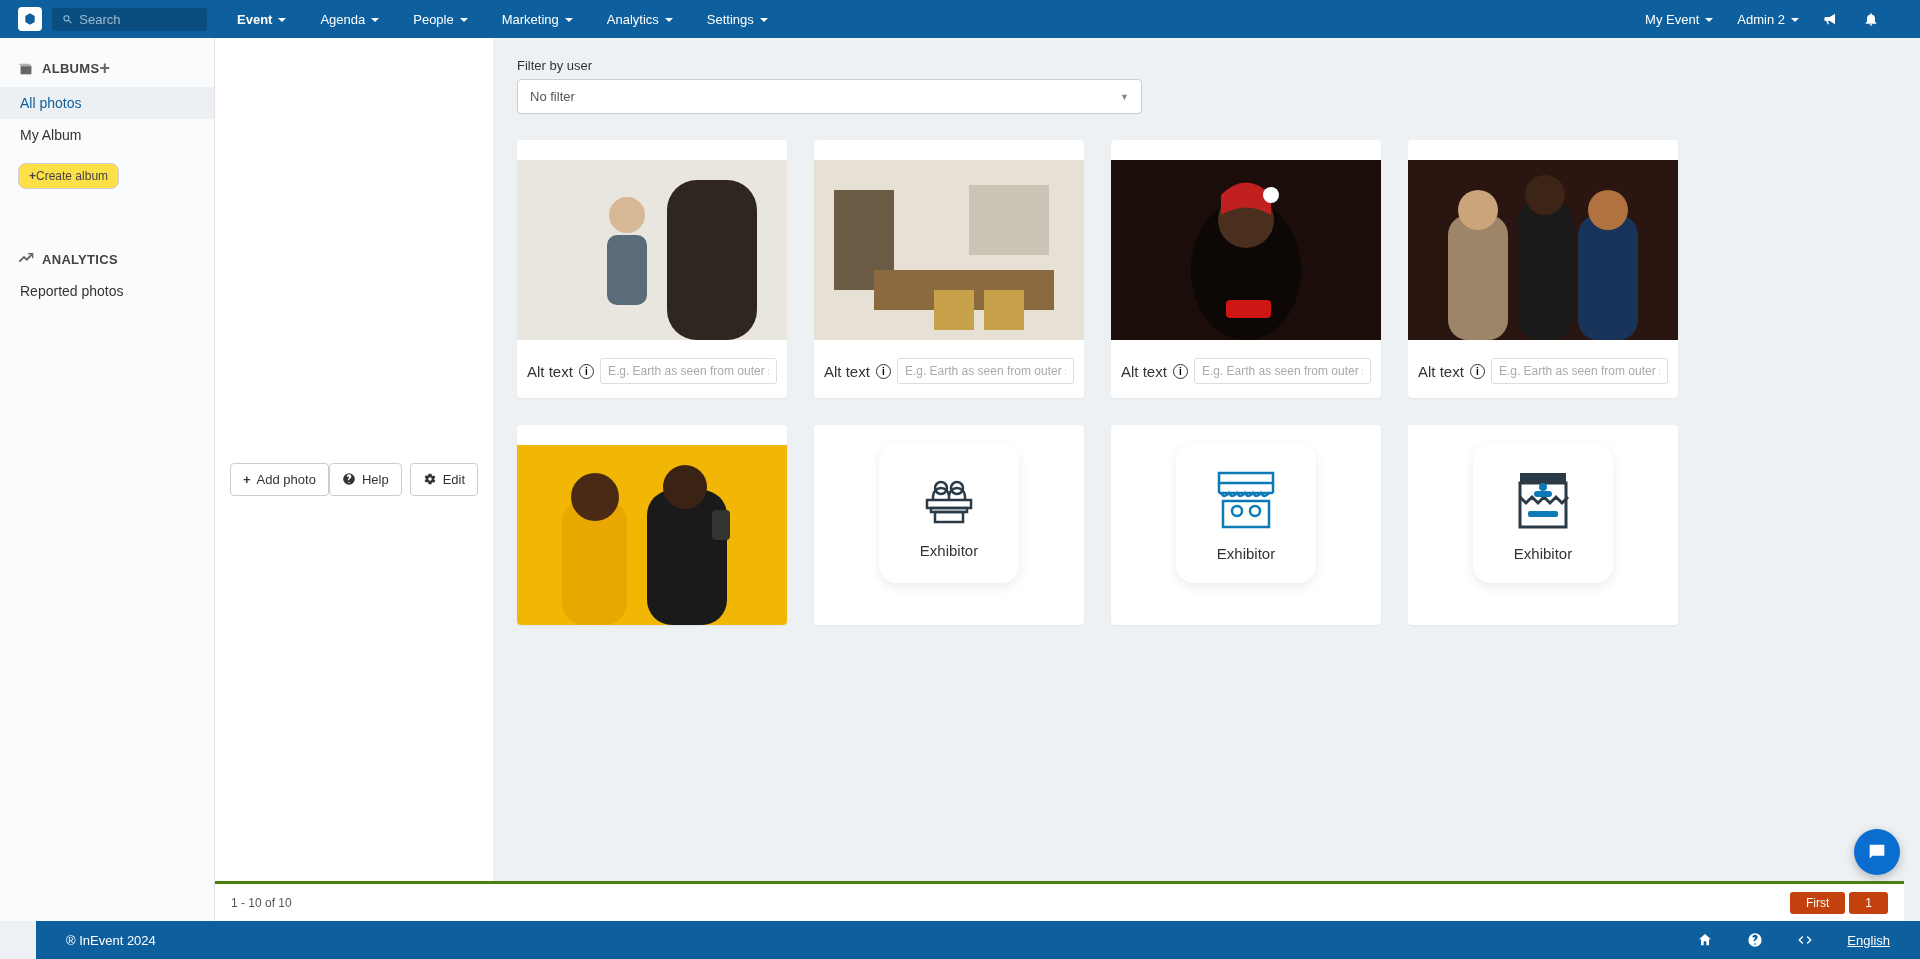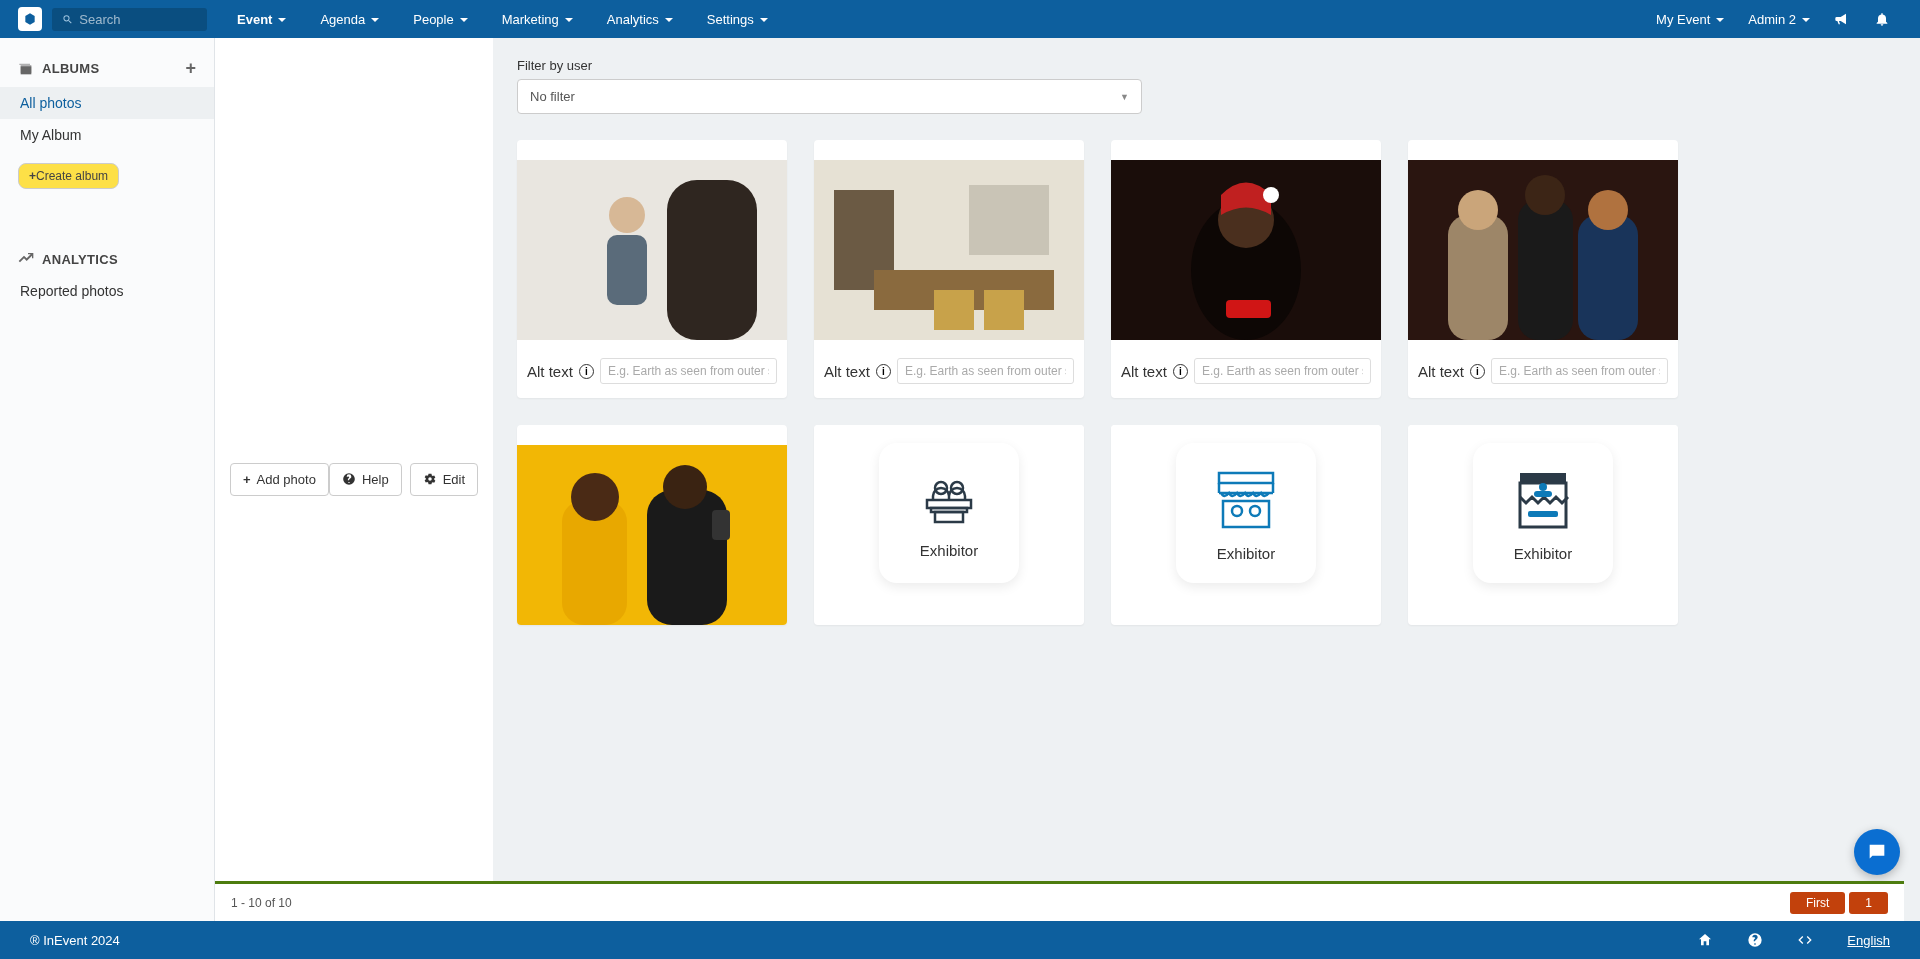--- a/index.html
+++ b/index.html
@@ -8,27 +8,27 @@
 
 .topnav { background:#0d5f9e; height:38px; display:flex; align-items:center; color:#fff; font-size:13px; }
 .topnav .logo { width:24px; height:24px; background:#fff; border-radius:4px; margin:0 10px 0 18px; display:flex; align-items:center; justify-content:center; }
 .topnav .logo svg { width:14px; height:14px; }
 .search-wrap { background:#0a4e80; border-radius:3px; padding:4px 10px; display:flex; align-items:center; margin-right:20px; width:155px; }
 .search-wrap input { background:transparent; border:none; outline:none; color:#fff; font-size:13px; width:100%; margin-left:6px; }
 .search-wrap input::placeholder { color:rgba(255,255,255,0.6); }
 .nav-menu { display:flex; gap:34px; margin-left:10px; }
 .nav-item { display:flex; align-items:center; gap:6px; cursor:pointer; white-space:nowrap; }
 .nav-item.active { font-weight:700; }
-.nav-right { margin-left:auto; display:flex; align-items:center; gap:24px; padding-right:30px; }
+.nav-right { margin-left:auto; display:flex; align-items:center; gap:24px; padding-right:41px; }
 .chev::after { content:""; display:inline-block; border:4px solid transparent; border-top-color:#fff; transform:translateY(2px); }
 
 
 .layout { display:flex; height:calc(100vh - 38px - 38px); }
 .sidebar { width:215px; background:#fafbfc; border-right:1px solid #e0e4e8; padding-top:20px; }
-.sb-head { display:flex; align-items:center; justify-content:space-between; padding:0 18px 8px 18px; color:#444; }
+.sb-head { display:flex; align-items:center; padding:0 18px 8px 18px; color:#444; }
 .sb-head-l { display:flex; align-items:center; gap:8px; font-size:13px; font-weight:700; letter-spacing:0.3px; }
 .sb-item { padding:8px 20px; font-size:14px; color:#333; cursor:pointer; }
 .sb-item.active { background:#edf0f2; color:#0d5f9e; }
 .create-btn { margin:12px 18px; padding:5px 10px; font-size:12px; border:1px solid #ccc; border-radius:8px; background:#fde047; cursor:pointer; display:inline-flex; align-items:center; gap:0; color:#444; }
 
 
 .main { flex:1; display:flex; flex-direction:row; position:relative; }
 .toolbar { background:#fff; border-bottom:1px solid #e0e4e8; padding:8px 15px; display:flex; align-items:center; }
 .btn { padding:8px 12px; border:1px solid #ccc; border-radius:4px; background:#fff; font-size:13px; cursor:pointer; display:inline-flex; align-items:center; gap:6px; color:#333; }
 .toolbar-right { margin-left:auto; display:flex; gap:8px; }
@@ -50,21 +50,21 @@
 .exh-tile { width:140px; height:140px; background:#fff; border-radius:18px; box-shadow:0 4px 12px rgba(0,0,0,0.08); display:flex; flex-direction:column; align-items:center; justify-content:center; gap:10px; }
 .exh-tile .lab { font-size:15px; color:#333; }
 
 
 .statusbar { position:absolute; bottom:0; left:0; right:16px; background:#fff; height:40px; display:flex; align-items:center; padding:0 16px; font-size:12px; color:#555; border-top:3px solid #4d7c0f; }
 .pager { margin-left:auto; display:flex; gap:4px; }
 .pager .pg { background:#c2410c; color:#fff; padding:4px 16px; border-radius:3px; font-size:12px; cursor:pointer; }
 .fab { position:absolute; right:20px; bottom:46px; width:46px; height:46px; border-radius:50%; background:#0a6ed1; display:flex; align-items:center; justify-content:center; box-shadow:0 3px 10px rgba(0,0,0,0.25); cursor:pointer; }
 
 
-.footer { background:#0d5f9e; height:38px; color:#fff; display:flex; align-items:center; padding:0 30px; font-size:13px; }
+.footer { background:#0d5f9e; height:38px; color:#fff; display:flex; align-items:center; padding:0 30px; font-size:13px;margin-left:36px; }
 .footer-right { margin-left:auto; display:flex; align-items:center; gap:34px;text-decoration:underline; }
 
 
 .ico { display:inline-flex; }
 .plus::before{content:"+"; font-weight:700;}
 .gear svg,.bullhorn svg,.bell svg,.home svg,.help svg,.code svg{width:16px;height:16px;fill:#fff;}
 </style>
 </head>
 <body>
 

